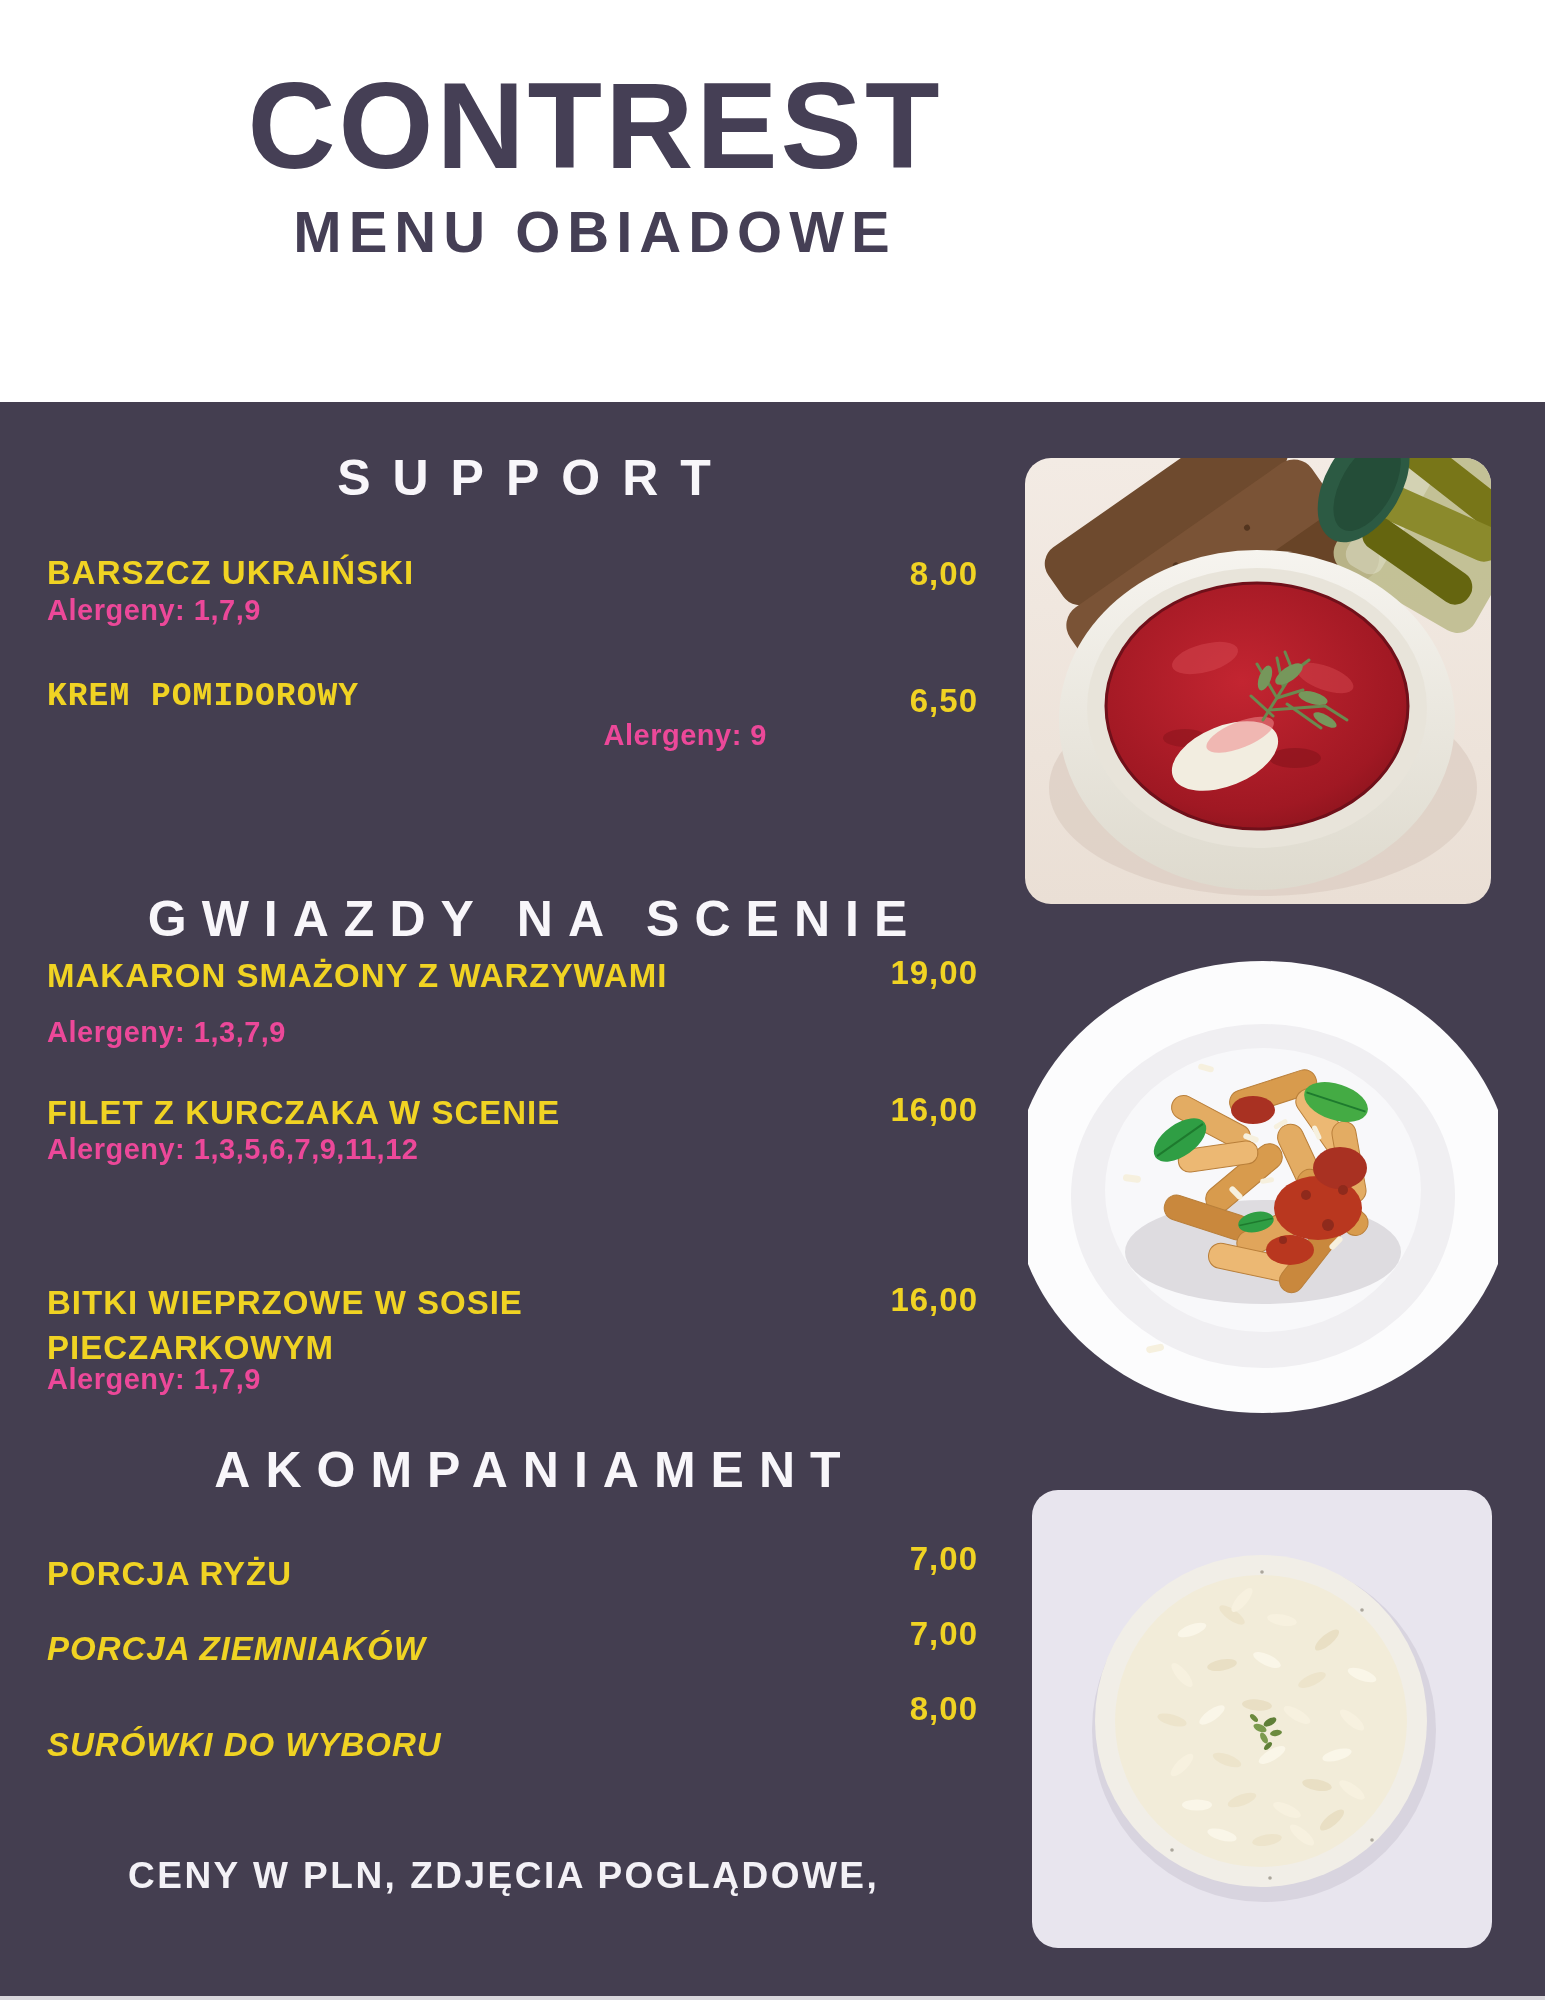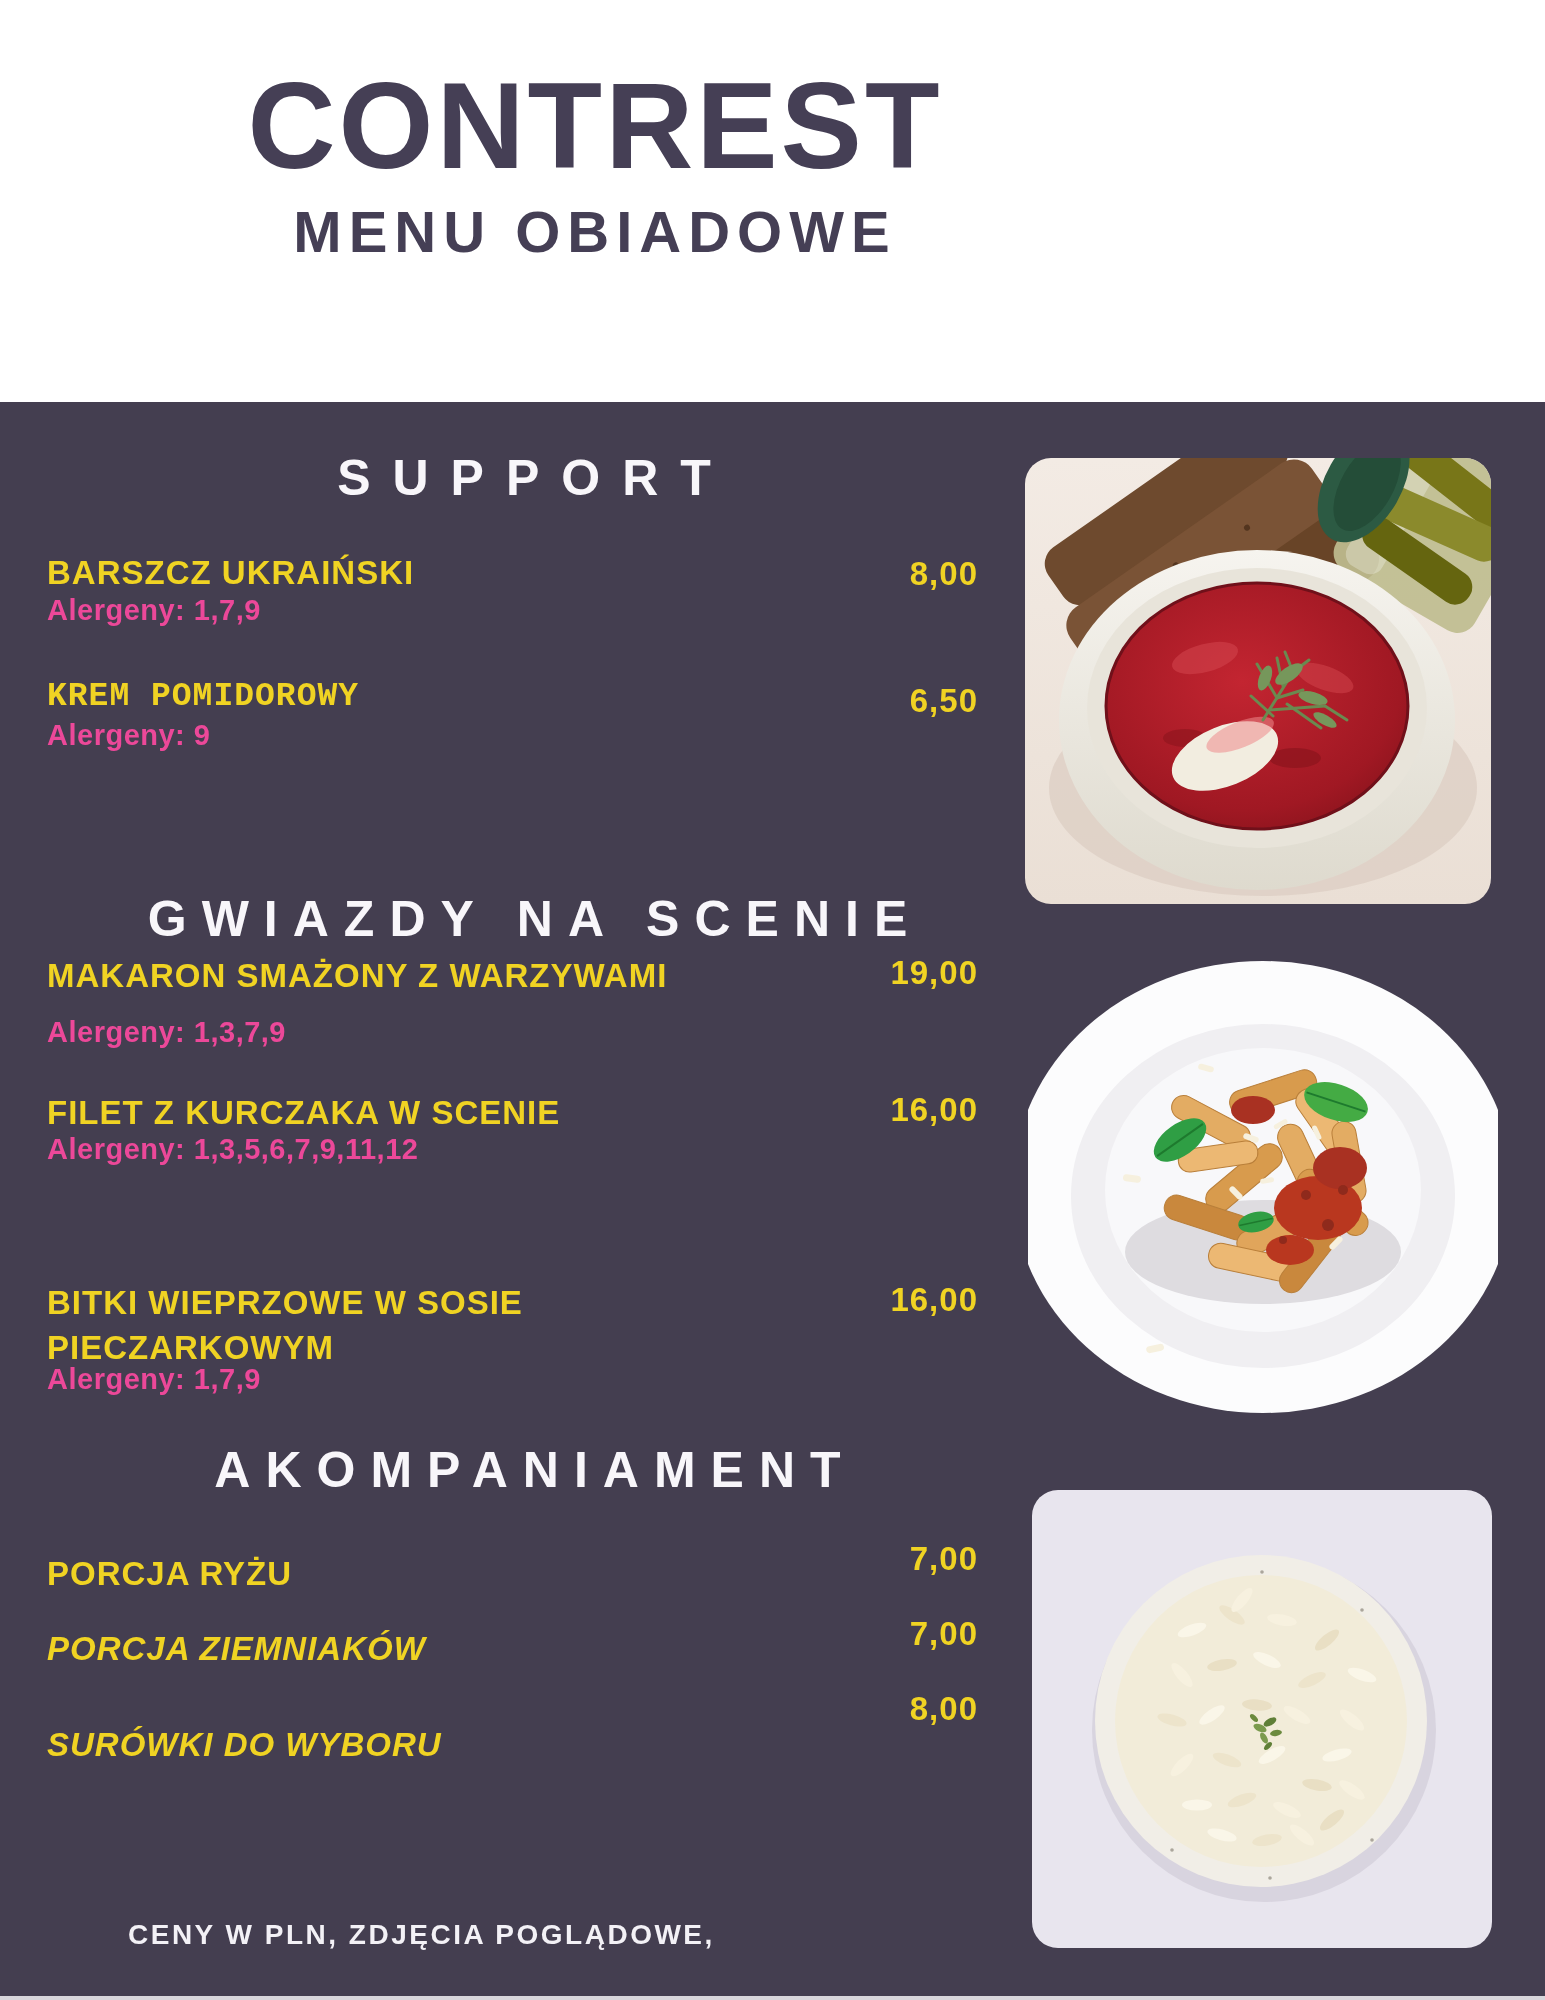--- a/index.html
+++ b/index.html
@@ -31,22 +31,22 @@
   .name.it{ font-style:italic; }
   .allerg{
     left:47px; width:720px;
     font-size:29px; font-weight:700; letter-spacing:0.5px; color:#ec4899;
   }
   .price{
     left:778px; width:200px; text-align:right;
     font-size:33px; font-weight:700; letter-spacing:1px; color:#F0D323;
   }
   .footer-note{
-    left:128px; top:1919px; width:900px;
-    font-size:28px; font-weight:700; letter-spacing:2.5px; color:#F3F1F6;
+    left:128px; top:1855px; width:900px;
+    font-size:37px; font-weight:700; letter-spacing:2.5px; color:#F3F1F6;
   }
   .photo{ overflow:hidden; }
   .photo.rounded{ border-radius:26px; }
   .photo svg{ display:block; }
   .bottom-strip{ left:0; top:1996px; width:1545px; height:4px; background:#D8D6DB; }
 </style>
 </head>
 <body>
 
 <div id="page">
@@ -56,21 +56,21 @@
 
   <div class="abs panel"></div>
 
   <div class="abs heading" style="top:449px; letter-spacing:22px;">SUPPORT</div>
 
   <div class="abs name" style="top:551px;">BARSZCZ UKRAIŃSKI</div>
   <div class="abs allerg" style="top:594px;">Alergeny: 1,7,9</div>
   <div class="abs price" style="top:555px;">8,00</div>
 
   <div class="abs name" style="top:675px;font-family:Liberation Mono, monospace;">KREM POMIDOROWY</div>
-  <div class="abs allerg" style="top:719px;">Alergeny: 9</div>
+  <div class="abs allerg" style="top:719px;text-align:right;">Alergeny: 9</div>
   <div class="abs price" style="top:682px;">6,50</div>
 
   <div class="abs heading" style="top:850px; letter-spacing:15px;margin-top:40px;">GWIAZDY NA SCENIE</div>
 
   <div class="abs name" style="top:954px;">MAKARON SMAŻONY Z WARZYWAMI</div>
   <div class="abs allerg" style="top:996px;margin-top:20px;">Alergeny: 1,3,7,9</div>
   <div class="abs price" style="top:954px;">19,00</div>
 
   <div class="abs name" style="top:1091px;">FILET Z KURCZAKA W SCENIE</div>
   <div class="abs allerg" style="top:1133px;">Alergeny: 1,3,5,6,7,9,11,12</div>

